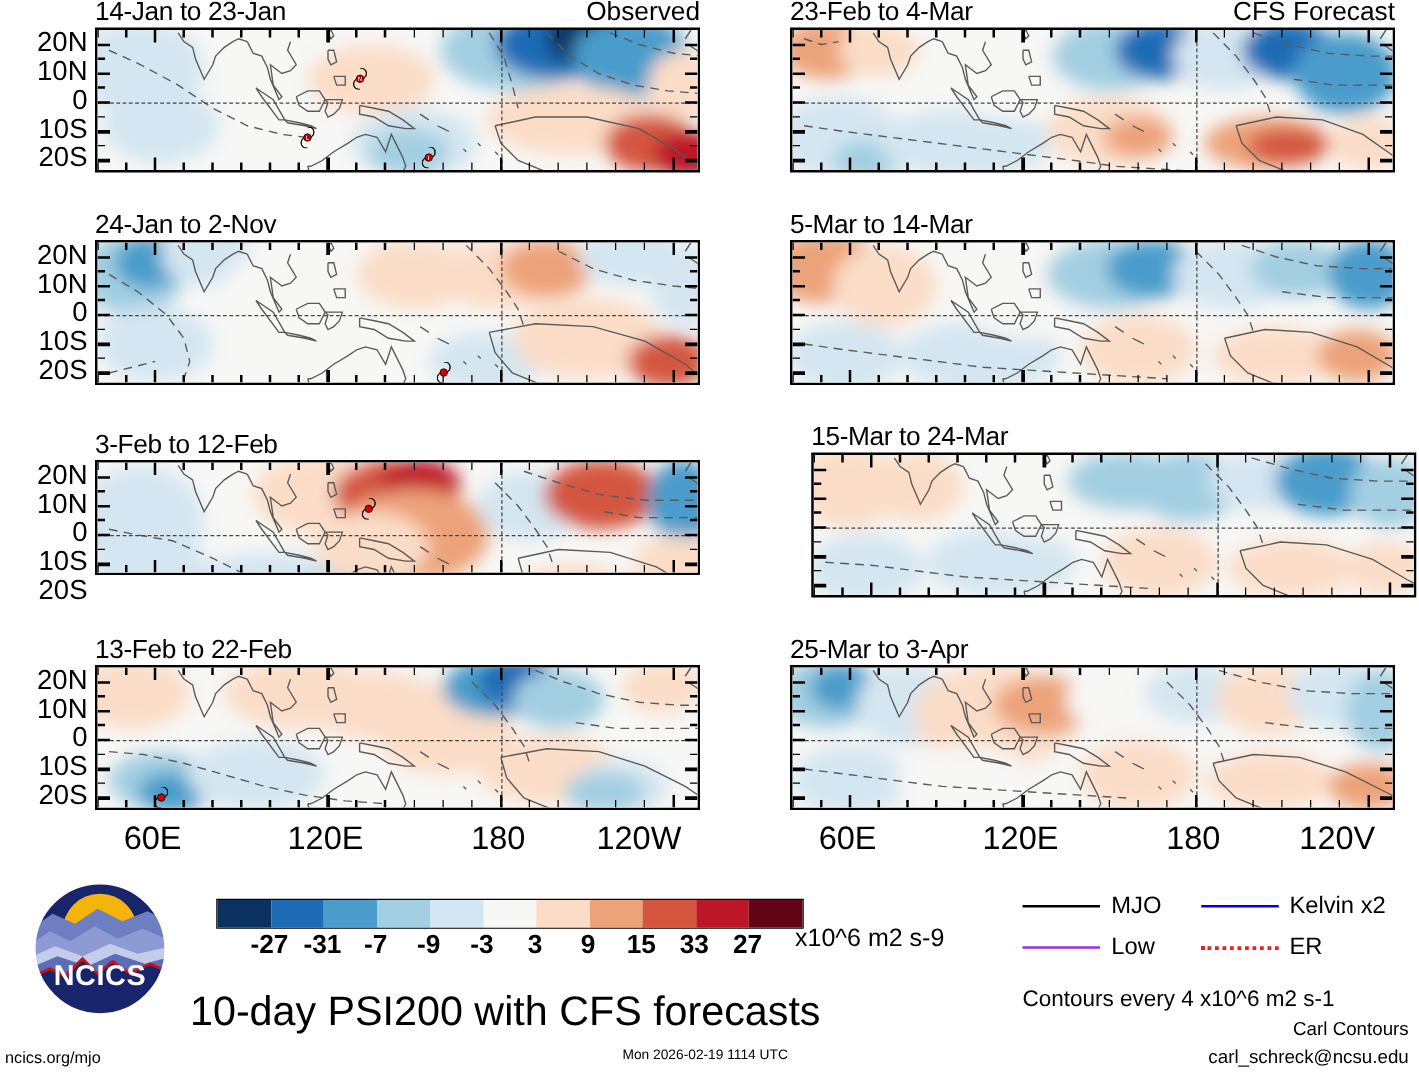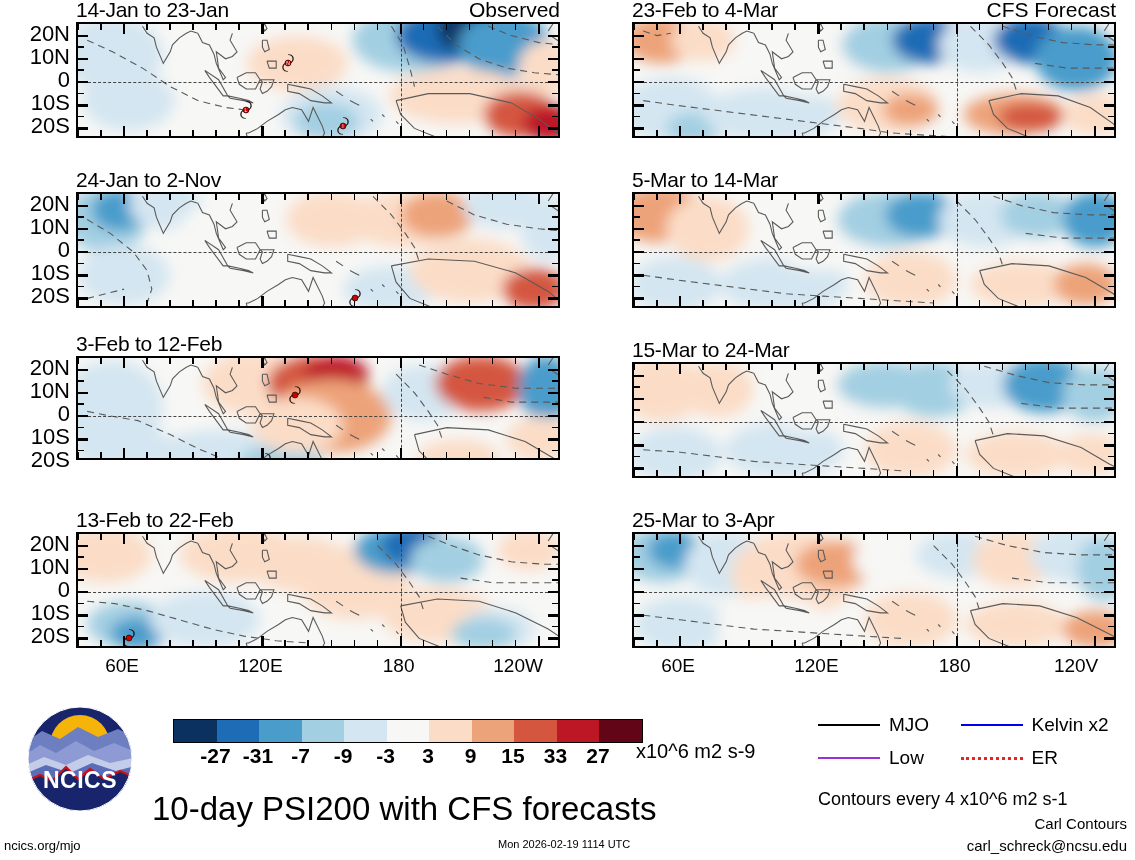--- a/index.html
+++ b/index.html
@@ -12,21 +12,21 @@
                letter-spacing:-.3px;white-space:nowrap;}
   .panel-corner{position:absolute;top:-24px;right:0;font-size:21px;white-space:nowrap;}
   .map-box{position:absolute;inset:0;border:2.5px solid #000;overflow:hidden;
            background:#fdfdfd;}
   .map-inner{position:absolute;inset:0;}
 
   
   .ylab{position:absolute;right:100%;margin-right:6px;font-size:22px;
         text-align:right;white-space:nowrap;transform:translateY(-50%);}
   
-  .xlab{position:absolute;top:100%;margin-top:7px;font-size:19px;
+  .xlab{position:absolute;top:100%;margin-top:7px;font-size:26px;
         transform:translateX(-50%);white-space:nowrap;}
   .xlab.edge-r{transform:translateX(-88%);}
 
   
   .tick{position:absolute;background:#000;}
   .tick.top{top:0;width:1.6px;height:6px;}
   .tick.bot{bottom:0;width:1.6px;height:6px;}
   .tick.major{height:10px;width:2.4px;}
   .tick.left{left:0;height:1.6px;width:6px;}
   .tick.right{right:0;height:1.6px;width:6px;}
@@ -337,21 +337,21 @@
             <path d="M6.5,0 C10,0 12,2.5 11.5,5.5 C11,8.5 8,8.5 6.5,8.5 C3,8.5 1,11 1.5,14 C2,17 5,17 6.5,17 C3,17 1,14.5 1.5,11.5 C2,8.5 5,8.5 6.5,8.5 C10,8.5 12,6 11.5,3 C11,0 8,0 6.5,0 Z" fill="#cc0000" stroke="#000" stroke-width="0.7"></path>
             <circle cx="6.5" cy="8.5" r="3" fill="#cc0000" stroke="#000" stroke-width="0.6"></circle>
           </svg></div>
       </div>
       <div class="ylab" style="top: 11.6px;">20N</div>
       <div class="ylab" style="top: 34.8px;">10N</div>
       <div class="ylab" style="top: 58px;">0</div>
       <div class="ylab" style="top: 81.2px;">10S</div>
       <div class="ylab" style="top: 104.4px;">20S</div>
     </div>
-    <div class="panel" style="left: 76px; top: 356px; width: 484px; height: 104px;">
+    <div class="panel" style="left: 76px; top: 368px; width: 484px; height: 92px;">
       <div class="panel-title">3-Feb to 12-Feb</div>
       <div class="map-box">
         <svg class="map-inner" width="484" height="116" viewBox="0 0 484 116" preserveAspectRatio="none">
           <defs>
             <filter id="blur2" x="-30%" y="-30%" width="160%" height="160%">
               <feGaussianBlur stdDeviation="7"></feGaussianBlur>
             </filter>
           </defs>
           <rect width="484" height="116" fill="#f7f7f5"></rect>
           <g filter="url(#blur2)">
@@ -845,21 +845,21 @@
         <div class="tick left" style="top: 45.4px;"></div>
         <div class="tick right" style="top: 45.4px;"></div>
         <div class="tick left majorY" style="top: 33.8px;"></div>
         <div class="tick right majorY" style="top: 33.8px;"></div>
         <div class="tick left" style="top: 22.2px;"></div>
         <div class="tick right" style="top: 22.2px;"></div>
         <div class="tick left majorY" style="top: 10.6px;"></div>
         <div class="tick right majorY" style="top: 10.6px;"></div>
       </div>
     </div>
-    <div class="panel" style="left: 632px; top: 362px; width: 484px; height: 116px;">
+    <div class="panel" style="left: 649px; top: 362px; width: 484px; height: 116px;">
       <div class="panel-title">15-Mar to 24-Mar</div>
       <div class="map-box">
         <svg class="map-inner" width="484" height="116" viewBox="0 0 484 116" preserveAspectRatio="none">
           <defs>
             <filter id="blur6" x="-30%" y="-30%" width="160%" height="160%">
               <feGaussianBlur stdDeviation="7"></feGaussianBlur>
             </filter>
           </defs>
           <rect width="484" height="116" fill="#f7f7f5"></rect>
           <g filter="url(#blur6)">

